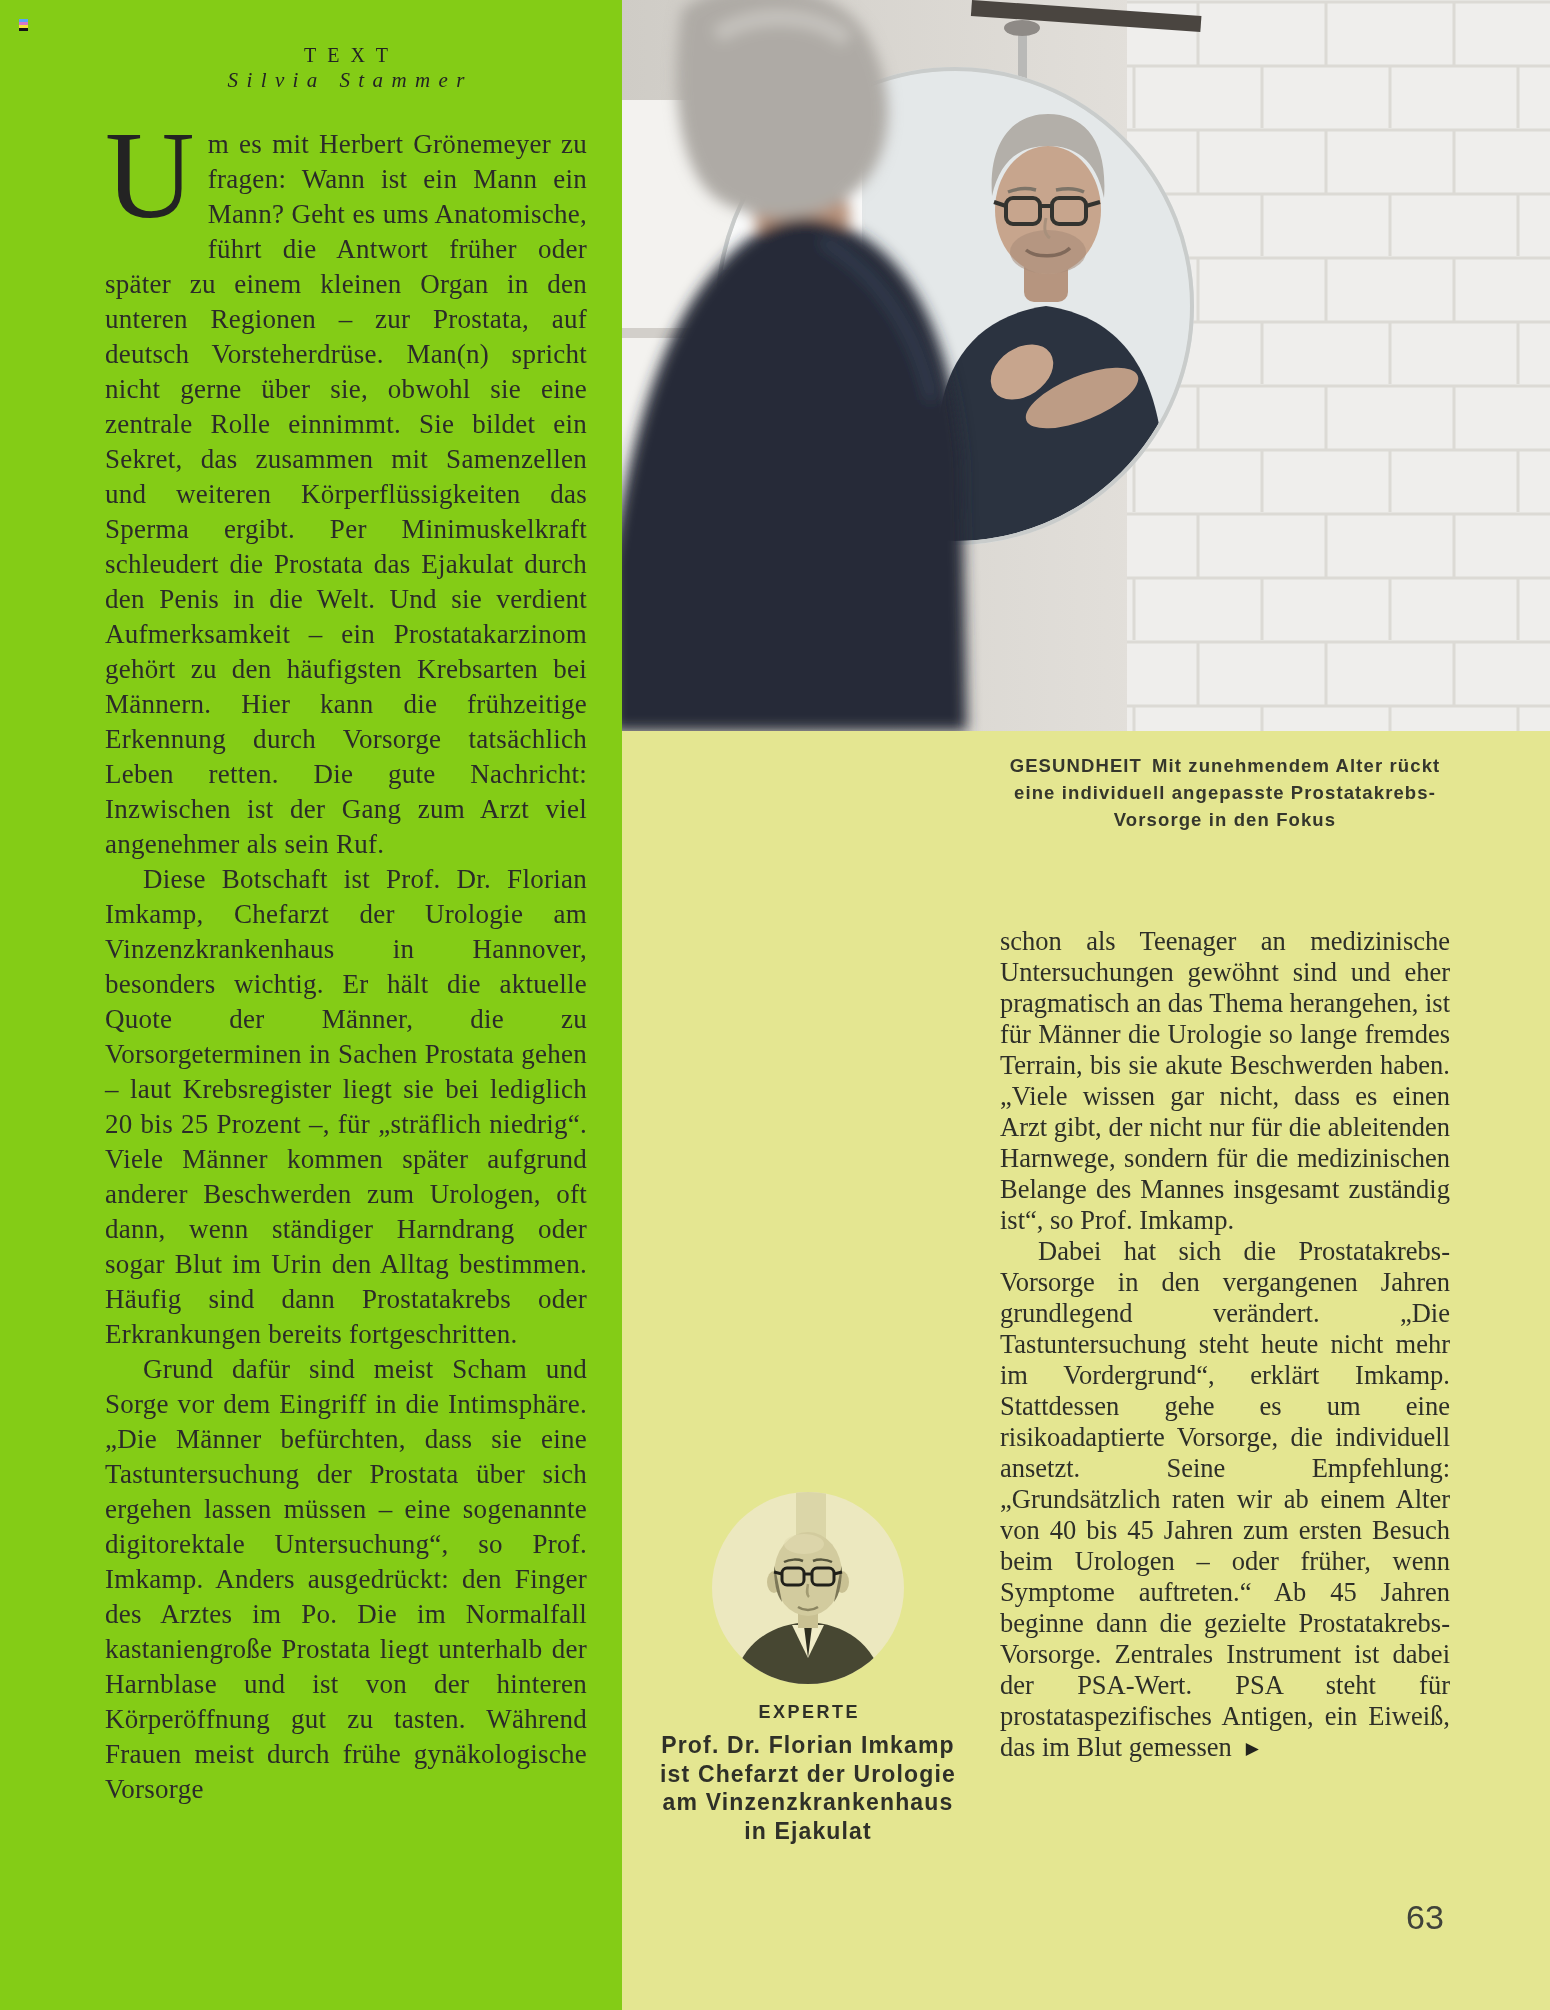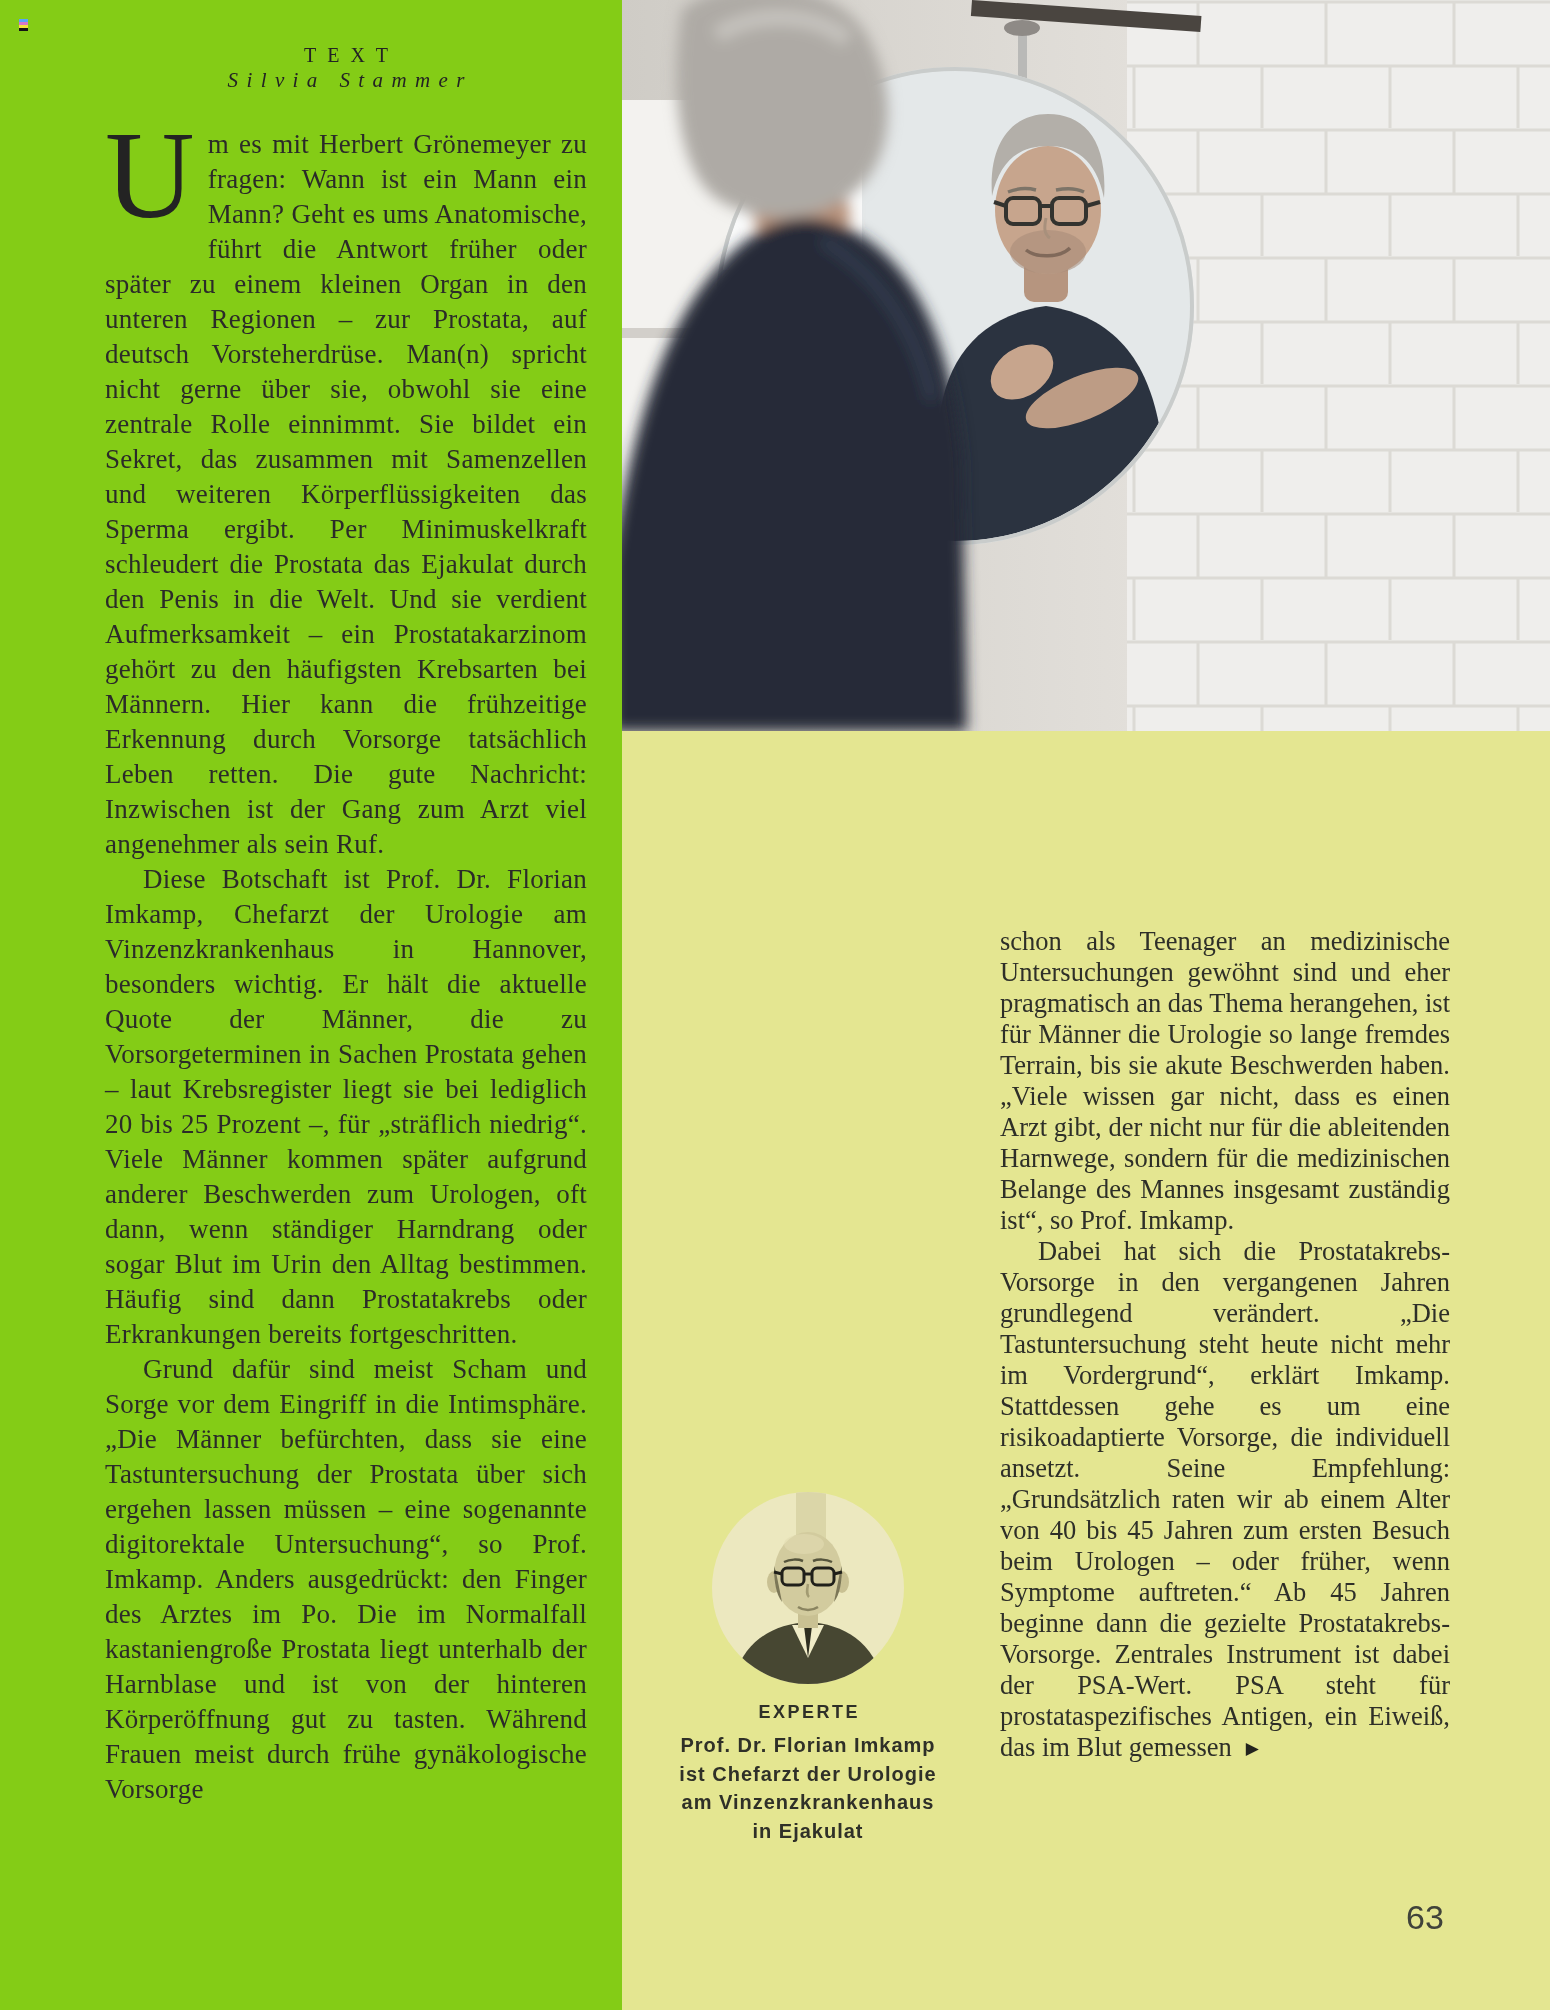--- a/index.html
+++ b/index.html
@@ -41,21 +41,21 @@
                  font-size:18.5px;line-height:27px;letter-spacing:.06em;color:#35362c;margin:0;}
   .photo-caption .kicker{margin-right:10px;}
 
   
   .expert-portrait{position:absolute;left:712px;top:1492px;width:192px;height:192px;}
   .expert-portrait svg{display:block;width:100%;height:100%;}
   .expert-caption{position:absolute;left:602px;top:1702px;width:412px;text-align:center;
                   font-family:"Liberation Sans",sans-serif;color:#2f3028;}
   .expert-caption .label{font-size:18px;font-weight:700;letter-spacing:.14em;
                          text-indent:.14em;margin-bottom:8px;}
-  .expert-caption .line{font-size:20px;font-weight:700;letter-spacing:.05em;line-height:28.5px;}
+  .expert-caption .line{font-size:23px;font-weight:700;letter-spacing:.05em;line-height:28.5px;}
 
   .page-number{position:absolute;left:1380px;top:1898px;width:90px;text-align:center;
                font-family:"Liberation Sans",sans-serif;font-size:34px;color:#40433a;}
 </style>
 </head>
 <body>
 
 <div class="page">
 
   <div class="cal-mark">
@@ -145,20 +145,21 @@
         <path d="M60,10 C100,-25 210,-25 245,35 C275,90 272,150 240,185 C205,222 130,228 90,195 C55,165 48,80 60,10 Z" fill="#aeaaa5"></path>
         <path d="M95,35 C130,12 190,10 225,40" stroke="#d6d3cf" stroke-width="16" fill="none" opacity="0.6"></path>
         <path d="M-10,560 C10,430 40,330 95,268 C140,218 180,208 225,228 C290,258 330,340 340,460 L345,731 L-10,731 Z" fill="#252c38"></path>
         <path d="M200,240 C255,272 295,330 310,400" stroke="#3d4a61" stroke-width="12" fill="none" opacity="0.5"></path>
       </g>
     </svg>
   </div>
 
   <div class="yellow-block"></div>
 
+  <p class="photo-caption"><span class="kicker">GESUNDHEIT</span><span>Mit zunehmendem Alter rückt eine individuell angepasste Prostatakrebs-Vorsorge in den Fokus</span></p>
 
   <div class="col col-left" lang="de">
     <p><span class="dropcap">U</span><span>m es mit Herbert Grönemeyer zu fragen: Wann ist ein Mann ein Mann? Geht es ums Anatomische, führt die Antwort früher oder später zu einem kleinen Organ in den unteren Regionen – zur Prostata, auf deutsch Vorsteherdrüse. Man(n) spricht nicht gerne über sie, obwohl sie eine zentrale Rolle einnimmt. Sie bildet ein Sekret, das zusammen mit Samenzellen und weiteren Körperflüssigkeiten das Sperma ergibt. Per Minimuskelkraft schleudert die Prostata das Ejakulat durch den Penis in die Welt. Und sie verdient Aufmerksamkeit – ein Prostatakarzinom gehört zu den häufigsten Krebsarten bei Männern. Hier kann die frühzeitige Erkennung durch Vorsorge tatsächlich Leben retten. Die gute Nachricht: Inzwischen ist der Gang zum Arzt viel angenehmer als sein Ruf.</span></p>
     <p class="indent"><span>Diese Botschaft ist Prof. Dr. Florian Imkamp, Chefarzt der Urologie am Vinzenzkrankenhaus in Hannover, besonders wichtig. Er hält die aktuelle Quote der Männer, die zu Vorsorgeterminen in Sachen Prostata gehen – laut Krebsregister liegt sie bei lediglich 20 bis 25 Prozent –, für „sträflich niedrig“. Viele Männer kommen später aufgrund anderer Beschwerden zum Urologen, oft dann, wenn ständiger Harndrang oder sogar Blut im Urin den Alltag bestimmen. Häufig sind dann Prostatakrebs oder Erkrankungen bereits fortgeschritten.</span></p>
     <p class="indent justify-last"><span>Grund dafür sind meist Scham und Sorge vor dem Eingriff in die Intimsphäre. „Die Männer befürchten, dass sie eine Tastuntersuchung der Prostata über sich ergehen lassen müssen – eine sogenannte digitorektale Untersuchung“, so Prof. Imkamp. Anders ausgedrückt: den Finger des Arztes im Po. Die im Normalfall kastaniengroße Prostata liegt unterhalb der Harnblase und ist von der hinteren Körperöffnung gut zu tasten. Während Frauen meist durch frühe gynäkologische Vorsorge</span></p>
   </div>
 
   <div class="col col-right" lang="de">
     <p><span>schon als Teenager an medizinische Untersuchungen gewöhnt sind und eher pragmatisch an das Thema herangehen, ist für Männer die Urologie so lange fremdes Terrain, bis sie akute Beschwerden haben. „Viele wissen gar nicht, dass es einen Arzt gibt, der nicht nur für die ableitenden Harnwege, sondern für die medizinischen Belange des Mannes insgesamt zuständig ist“, so Prof. Imkamp.</span></p>
     <p class="indent"><span>Dabei hat sich die Prostatakrebs-Vorsorge in den vergangenen Jahren grundlegend verändert. „Die Tastuntersuchung steht heute nicht mehr im Vordergrund“, erklärt Imkamp. Stattdessen gehe es um eine risikoadaptierte Vorsorge, die individuell ansetzt. Seine Empfehlung: „Grundsätzlich raten wir ab einem Alter von 40 bis 45 Jahren zum ersten Besuch beim Urologen – oder früher, wenn Symptome auftreten.“ Ab 45 Jahren beginne dann die gezielte Prostatakrebs-Vorsorge. Zentrales Instrument ist dabei der PSA-Wert. PSA steht für prostataspezifisches Antigen, ein Eiweiß, das im Blut gemessen</span><span class="arrow">▶</span></p>

